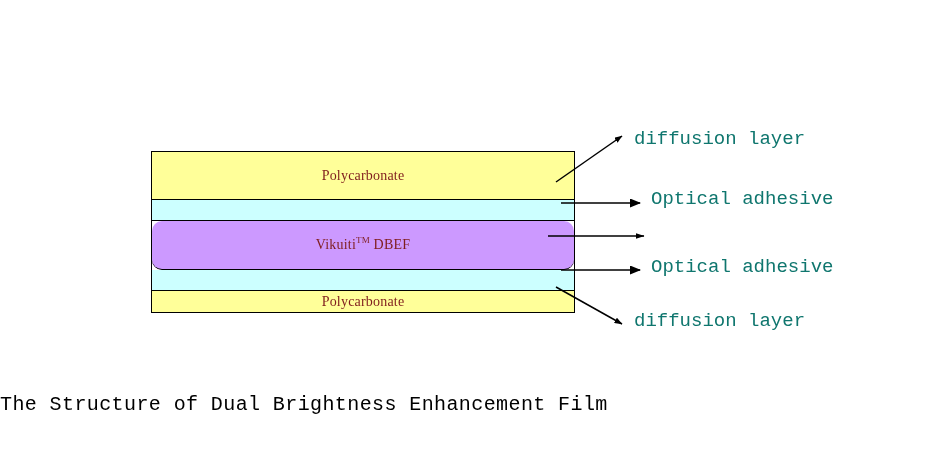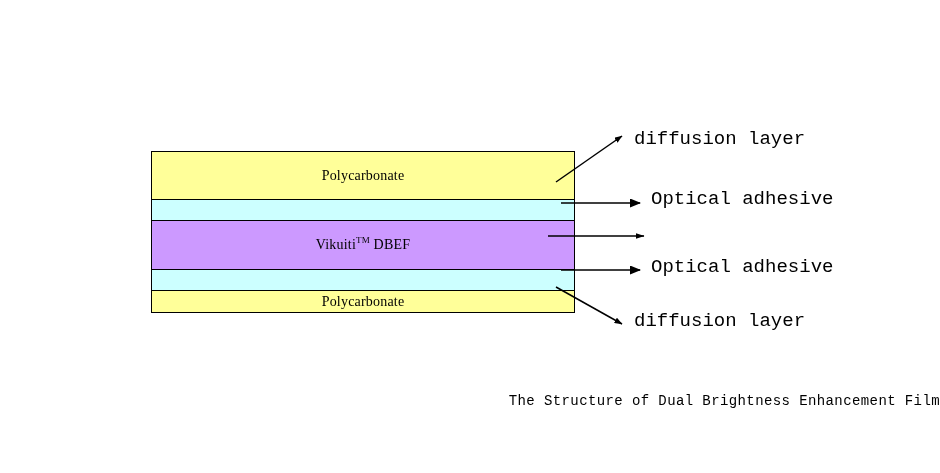--- a/index.html
+++ b/index.html
@@ -35,21 +35,21 @@
     position: relative;
     display: flex;
     align-items: center;
     justify-content: center;
     box-sizing: border-box;
     width: 100%;
   }
   .layer-label {
     font-family: "Liberation Serif", serif;
     font-size: 14px;
-    color: #000000;
+    color: #7f1d1d;
     letter-spacing: 0.2px;
     white-space: nowrap;
     line-height: 1;
   }
   .layer-label sup {
     font-size: 9px;
     vertical-align: super;
     line-height: 0;
   }
 
@@ -57,54 +57,55 @@
     flex: 0 0 48px;
     border-bottom: 1.6px solid #000000;
   }
   .layer-adh-top {
     flex: 0 0 21px;
     border-bottom: 1.6px solid #000000;
   }
   .layer-dbef {
     flex: 0 0 49px;
     border-bottom: 1.6px solid #000000;
+    border-radius: 10px;
   }
   .layer-adh-bot {
     flex: 0 0 21px;
     border-bottom: 1.6px solid #000000;
   }
   .layer-poly-bot {
     flex: 1 1 auto;
   }
 
   
   .callout {
     position: absolute;
     font-family: "Liberation Mono", monospace;
     font-size: 19px;
-    color: #000000;
+    color: #0f766e;
     white-space: nowrap;
     letter-spacing: 0px;
     line-height: 1;
   }
   #label-diffusion-top   { left: 634px; top: 130px; }
   #label-adhesive-top    { left: 651px; top: 190px; }
   #label-polarizer       { left: 651px; top: 227px; }
   #label-adhesive-bottom { left: 651px; top: 258px; }
   #label-diffusion-bottom{ left: 634px; top: 312px; }
 
   
   #caption {
     position: absolute;
     left: 0;
     top: 393px;
     width: 940px;
-    text-align: right;
+    text-align: left;
     font-family: "Liberation Mono", monospace;
-    font-size: 14px;
+    font-size: 20px;
     color: #000000;
     letter-spacing: 0.4px;
     white-space: nowrap;
   }
 
   
   #leaders {
     position: absolute;
     left: 0;
     top: 0;

